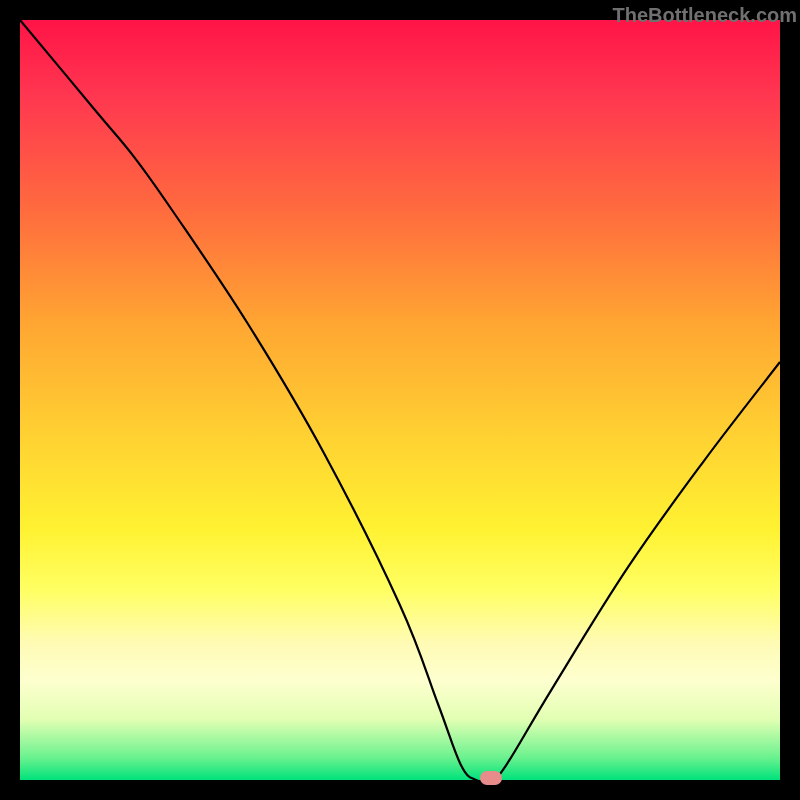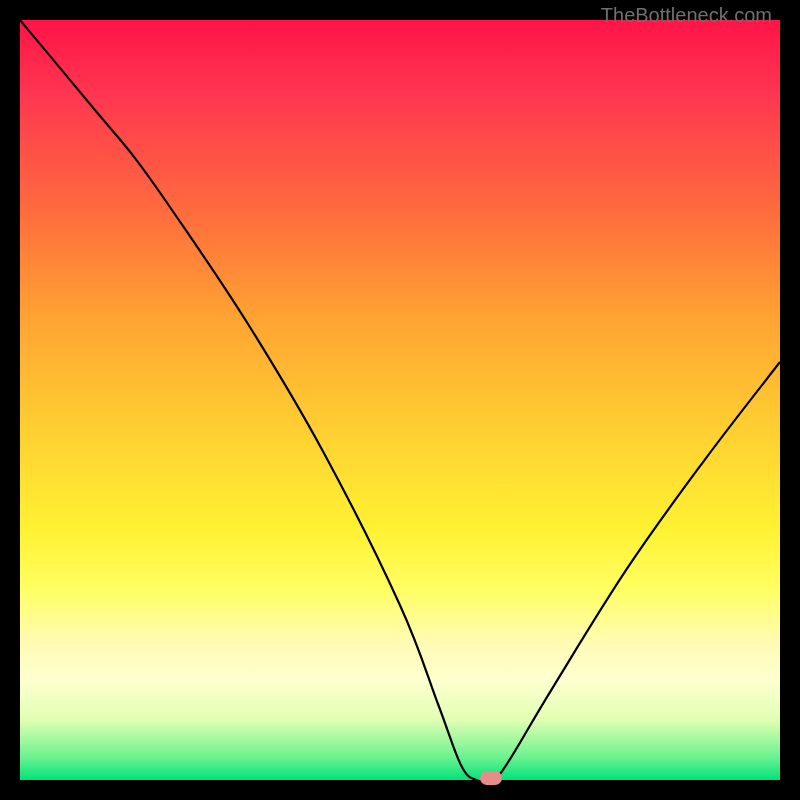--- a/index.html
+++ b/index.html
@@ -33,24 +33,24 @@
       #fffbb5 82%,
       #fdffcf 87%,
       #e2ffb3 92%,
       #6cf28f 97%,
       #00e27b 100%
     );
   }
   .watermark {
     position: absolute;
     top: 4px;
-    right: 28px;
+    right: 3px;
     color: #707070;
     font-size: 20px;
-    font-weight: 400;
+    font-weight: 700;
     z-index: 10;
   }
   svg.curve {
     position: absolute;
     left: 0;
     top: 0;
     width: 760px;
     height: 760px;
   }
   .marker {

